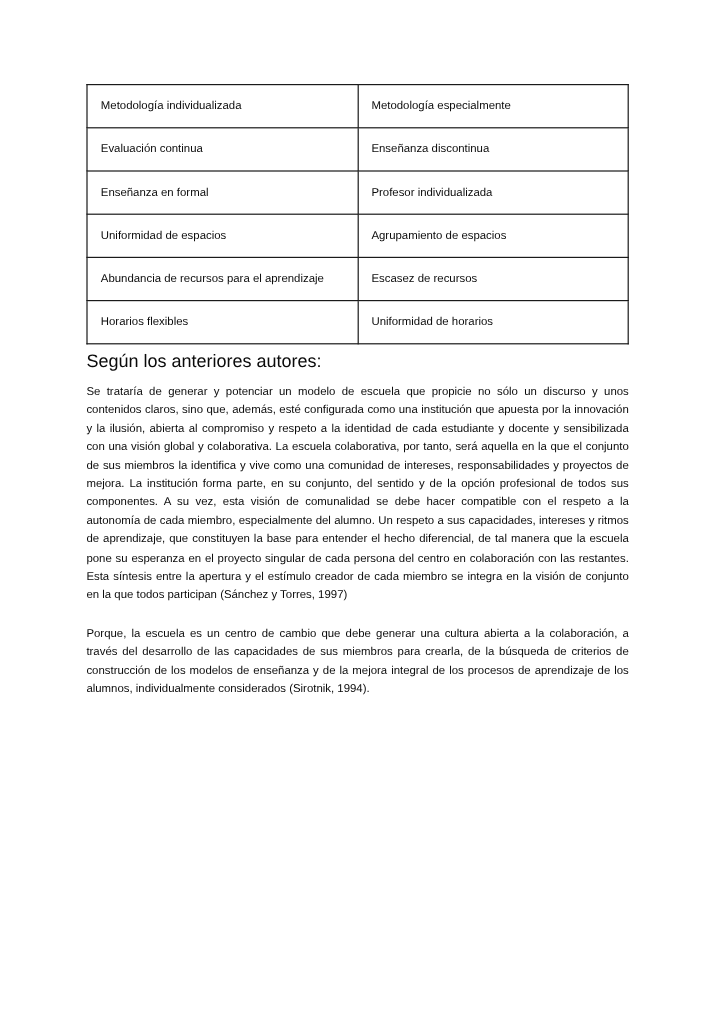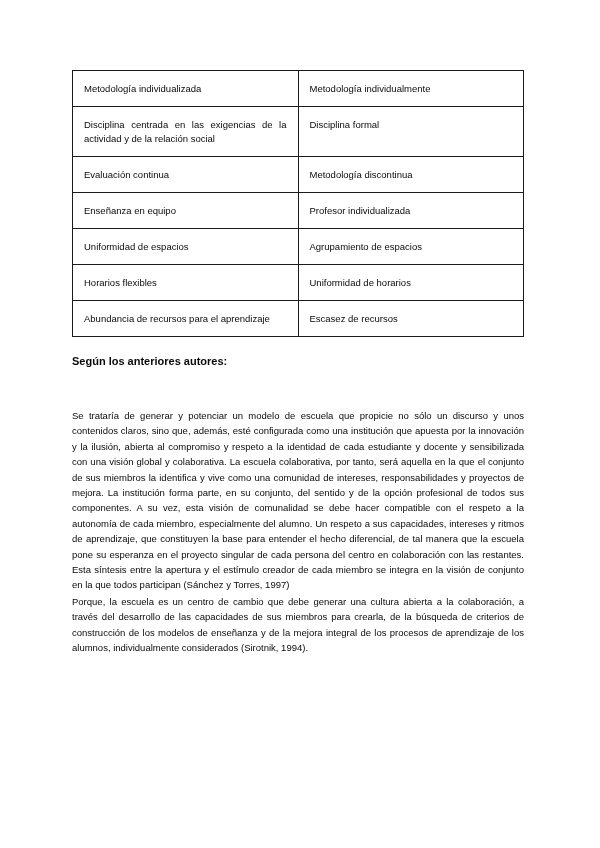--- a/index.html
+++ b/index.html
@@ -31,70 +31,65 @@
     width: 50%;
     border: 1px solid #1a1a1a;
     vertical-align: top;
     padding: 11px 11px 10px 11px;
     font-size: 9.5px;
     line-height: 14px;
     text-align: justify;
     color: #0a0a0a;
   }
   .intro {
-    margin-top: 18px;
-    font-size: 11px;
+    margin-top: 8px;
+    font-size: 15px;
     line-height: 13px;
     color: #0a0a0a;
-    font-weight: bold;
   }
   .body-paragraph {
     font-size: 9.5px;
     line-height: 15.4px;
     text-align: justify;
     color: #0a0a0a;
   }
-  .p1 { margin-top: 40px; }
-  .p2 { margin-top: 1px; }
+  .p1 { margin-top: 11px; }
+  .p2 { margin-top: 17px; }
 </style>
 </head>
 <body>
 
 <div class="page">
   <div class="content">
 
     <table class="comparison-table">
       <tbody>
         <tr>
           <td>Metodología individualizada</td>
-          <td>Metodología individualmente</td>
-        </tr>
-        <tr>
-          <td>Disciplina centrada en las exigencias de la actividad y de la relación social</td>
-          <td>Disciplina formal</td>
+          <td>Metodología especialmente</td>
         </tr>
         <tr>
           <td>Evaluación continua</td>
-          <td>Metodología discontinua</td>
+          <td>Enseñanza discontinua</td>
         </tr>
         <tr>
-          <td>Enseñanza en equipo</td>
+          <td>Enseñanza en formal</td>
           <td>Profesor individualizada</td>
         </tr>
         <tr>
           <td>Uniformidad de espacios</td>
           <td>Agrupamiento de espacios</td>
         </tr>
         <tr>
+          <td>Abundancia de recursos para el aprendizaje</td>
+          <td>Escasez de recursos</td>
+        </tr>
+        <tr>
           <td>Horarios flexibles</td>
           <td>Uniformidad de horarios</td>
-        </tr>
-        <tr>
-          <td>Abundancia de recursos para el aprendizaje</td>
-          <td>Escasez de recursos</td>
         </tr>
       </tbody>
     </table>
 
     <p class="intro">Según los anteriores autores:</p>
 
     <p class="body-paragraph p1">Se trataría de generar y potenciar un modelo de escuela que propicie no sólo un discurso y unos contenidos claros, sino que, además, esté configurada como una institución que apuesta por la innovación y la ilusión, abierta al compromiso y respeto a la identidad de cada estudiante y docente y sensibilizada con una visión global y colaborativa. La escuela colaborativa, por tanto, será aquella en la que el conjunto de sus miembros la identifica y vive como una comunidad de intereses, responsabilidades y proyectos de mejora. La institución forma parte, en su conjunto, del sentido y de la opción profesional de todos sus componentes. A su vez, esta visión de comunalidad se debe hacer compatible con el respeto a la autonomía de cada miembro, especialmente del alumno. Un respeto a sus capacidades, intereses y ritmos de aprendizaje, que constituyen la base para entender el hecho diferencial, de tal manera que la escuela pone su esperanza en el proyecto singular de cada persona del centro en colaboración con las restantes. Esta síntesis entre la apertura y el estímulo creador de cada miembro se integra en la visión de conjunto en la que todos participan (Sánchez y Torres, 1997)</p>
 
     <p class="body-paragraph p2">Porque, la escuela es un centro de cambio que debe generar una cultura abierta a la colaboración, a través del desarrollo de las capacidades de sus miembros para crearla, de la búsqueda de criterios de construcción de los modelos de enseñanza y de la mejora integral de los procesos de aprendizaje de los alumnos, individualmente considerados (Sirotnik, 1994).</p>
 

